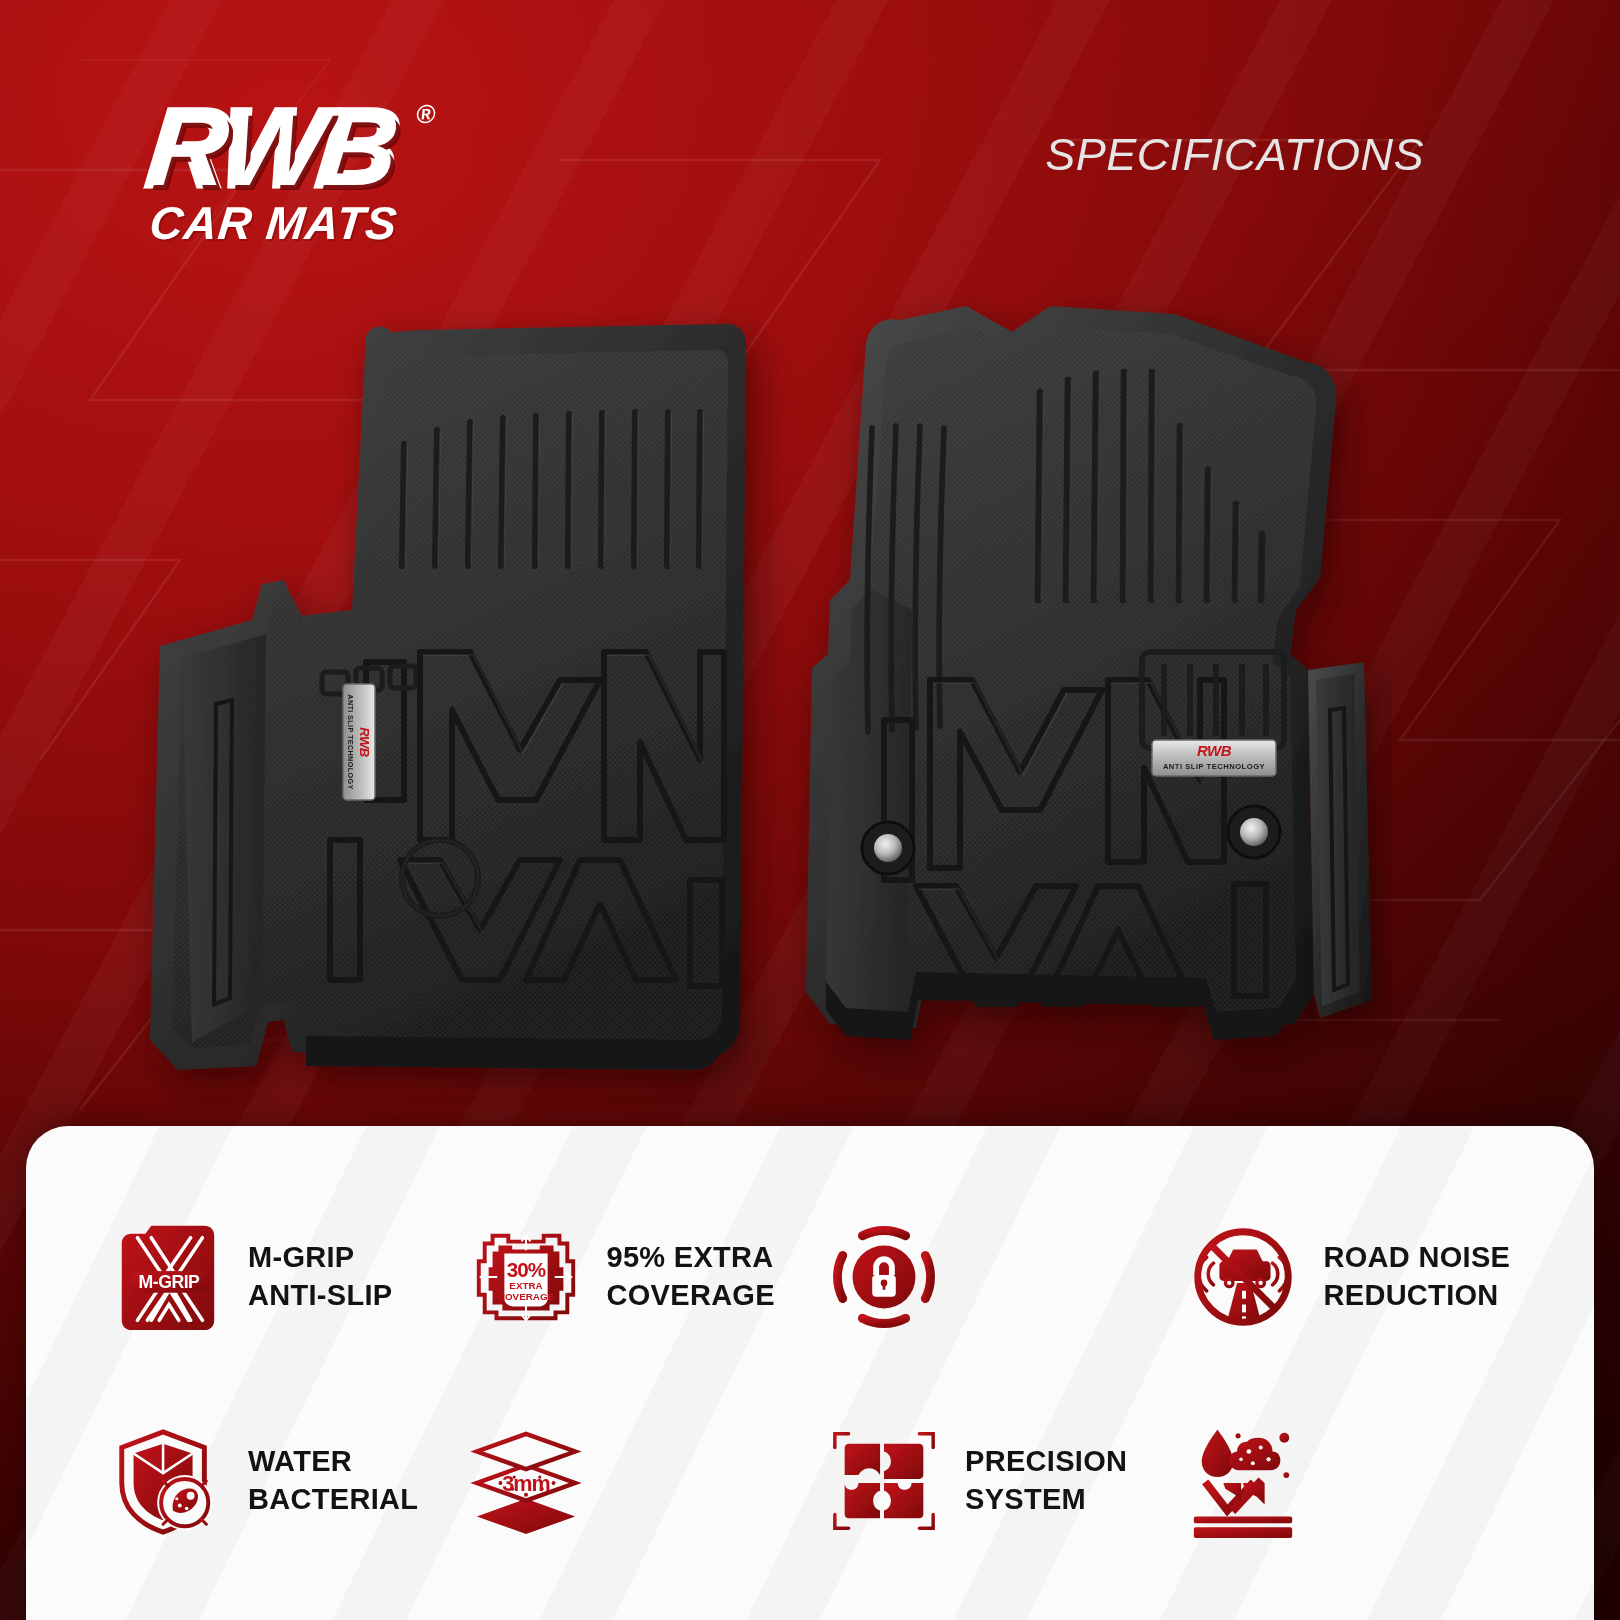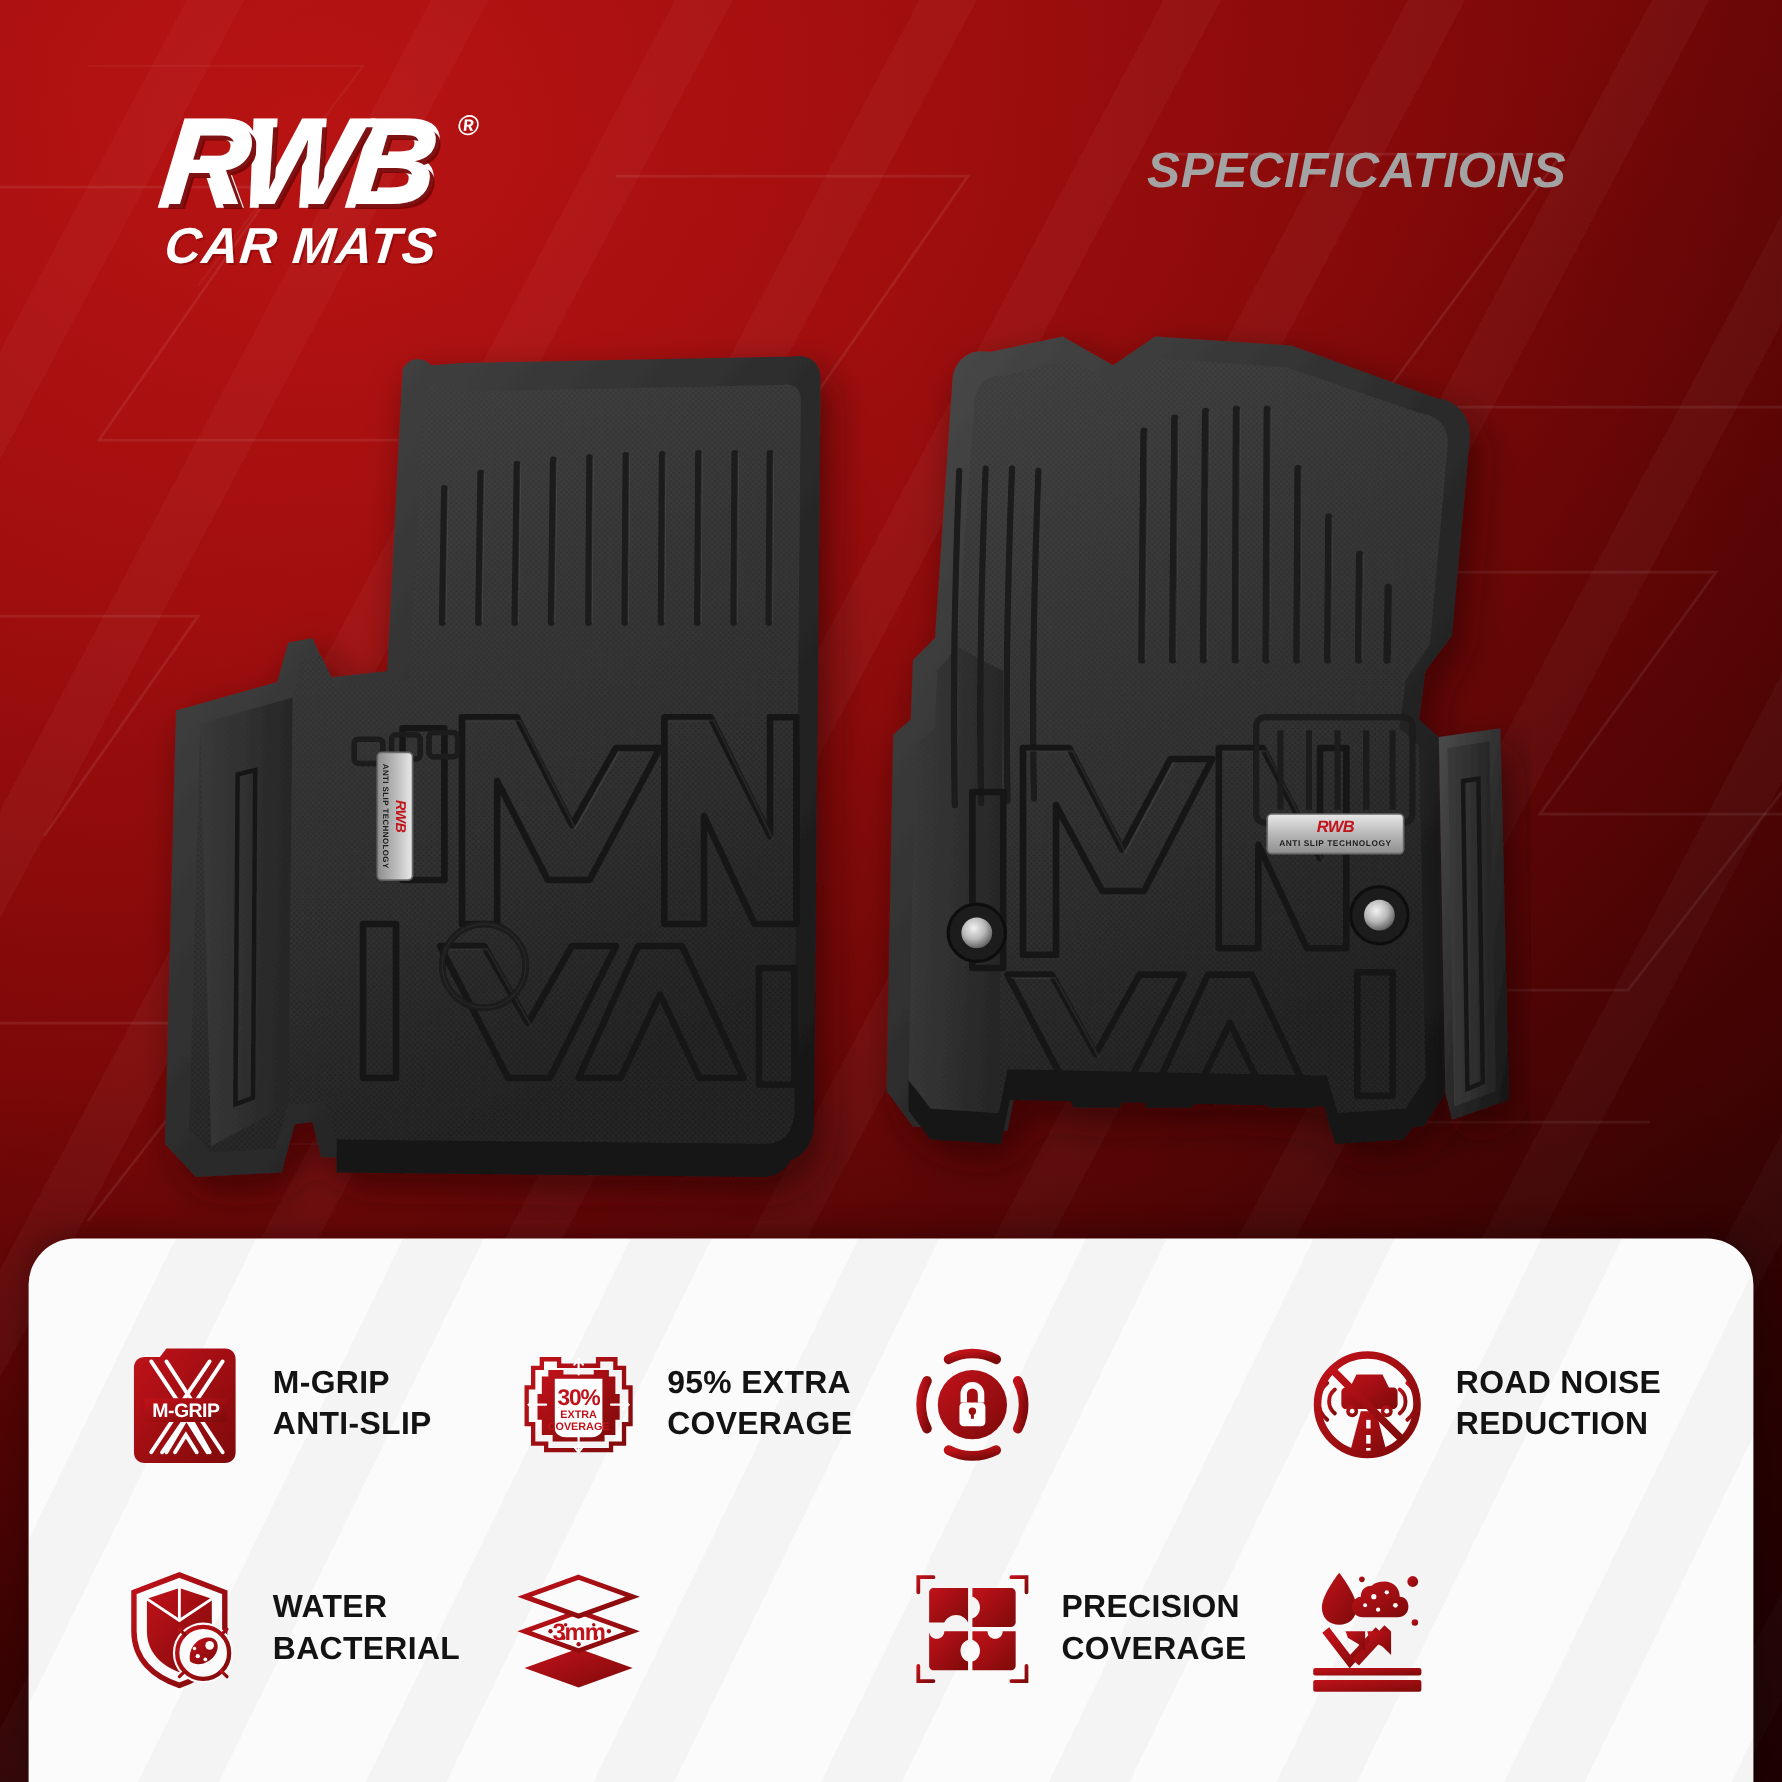--- a/index.html
+++ b/index.html
@@ -76,22 +76,22 @@
   }
   .logo-sub {
     font-size:46px; font-weight:bold; font-style:italic;
     color:#fff; letter-spacing:1px; margin-top:-4px;
     transform:skewX(-6deg);
     text-shadow:2px 2px 0 rgba(120,5,5,.45);
   }
   .header-title {
     position:absolute; right:196px; top:126px; z-index:8;
     text-align:center;
-    color:#a3a3a3;
-    font-size:45px; font-weight:bold; font-style:italic;
+    color:#e5e5e5;
+    font-size:45px; font-weight:normal; font-style:italic;
     letter-spacing:.5px; line-height:1.28;
   }
 
   
   .mats-area { position:absolute; left:0; top:280px; width:1620px; height:830px; z-index:6; }
   .mats-area svg { width:100%; height:100%; display:block; }
 
   
   .panel {
     position:absolute; left:26px; bottom:0; width:1568px; height:494px;
@@ -592,21 +592,21 @@
                      L56 58 L56 22 L38 22 Z" fill="url(#g7)"></path>
             <path d="M60 22 L60 30 C64 31 67 35 67 40 C67 45 64 49 60 50 L60 58 L96 58
                      C98 58 100 56 100 54 L100 26 C100 24 98 22 96 22 Z" fill="url(#g7)"></path>
             <path d="M20 60 L20 94 C20 96 22 98 24 98 L56 98 L56 90 C52 89 49 85 49 80
                      C49 75 52 71 56 70 L56 62 L34 62 C34 66 31 69 27 69 C23 69 20 66 20 62 Z" fill="url(#g7)"></path>
             <path d="M60 62 L60 70 C64 71 67 75 67 80 C67 85 64 89 60 90 L60 98 L96 98
                      C98 98 100 96 100 94 L100 62 L88 62 C88 66 85 69 81 69 C77 69 74 66 74 62 Z" fill="url(#g7)"></path>
           </svg>
         </div>
         <div class="feature-label">PRECISION
-COVERAGE</div>
+SYSTEM</div>
       </div>
 
       <div class="feature">
         <div class="feature-icon">
           <svg viewBox="0 0 120 120">
             <defs>
                 <linearGradient id="g8" x1="0" y1="0" x2="1" y2="1">
               <stop offset="0" stop-color="#c1121a"></stop>
                   <stop offset="1" stop-color="#7e0a0a"></stop>
                 </linearGradient>

